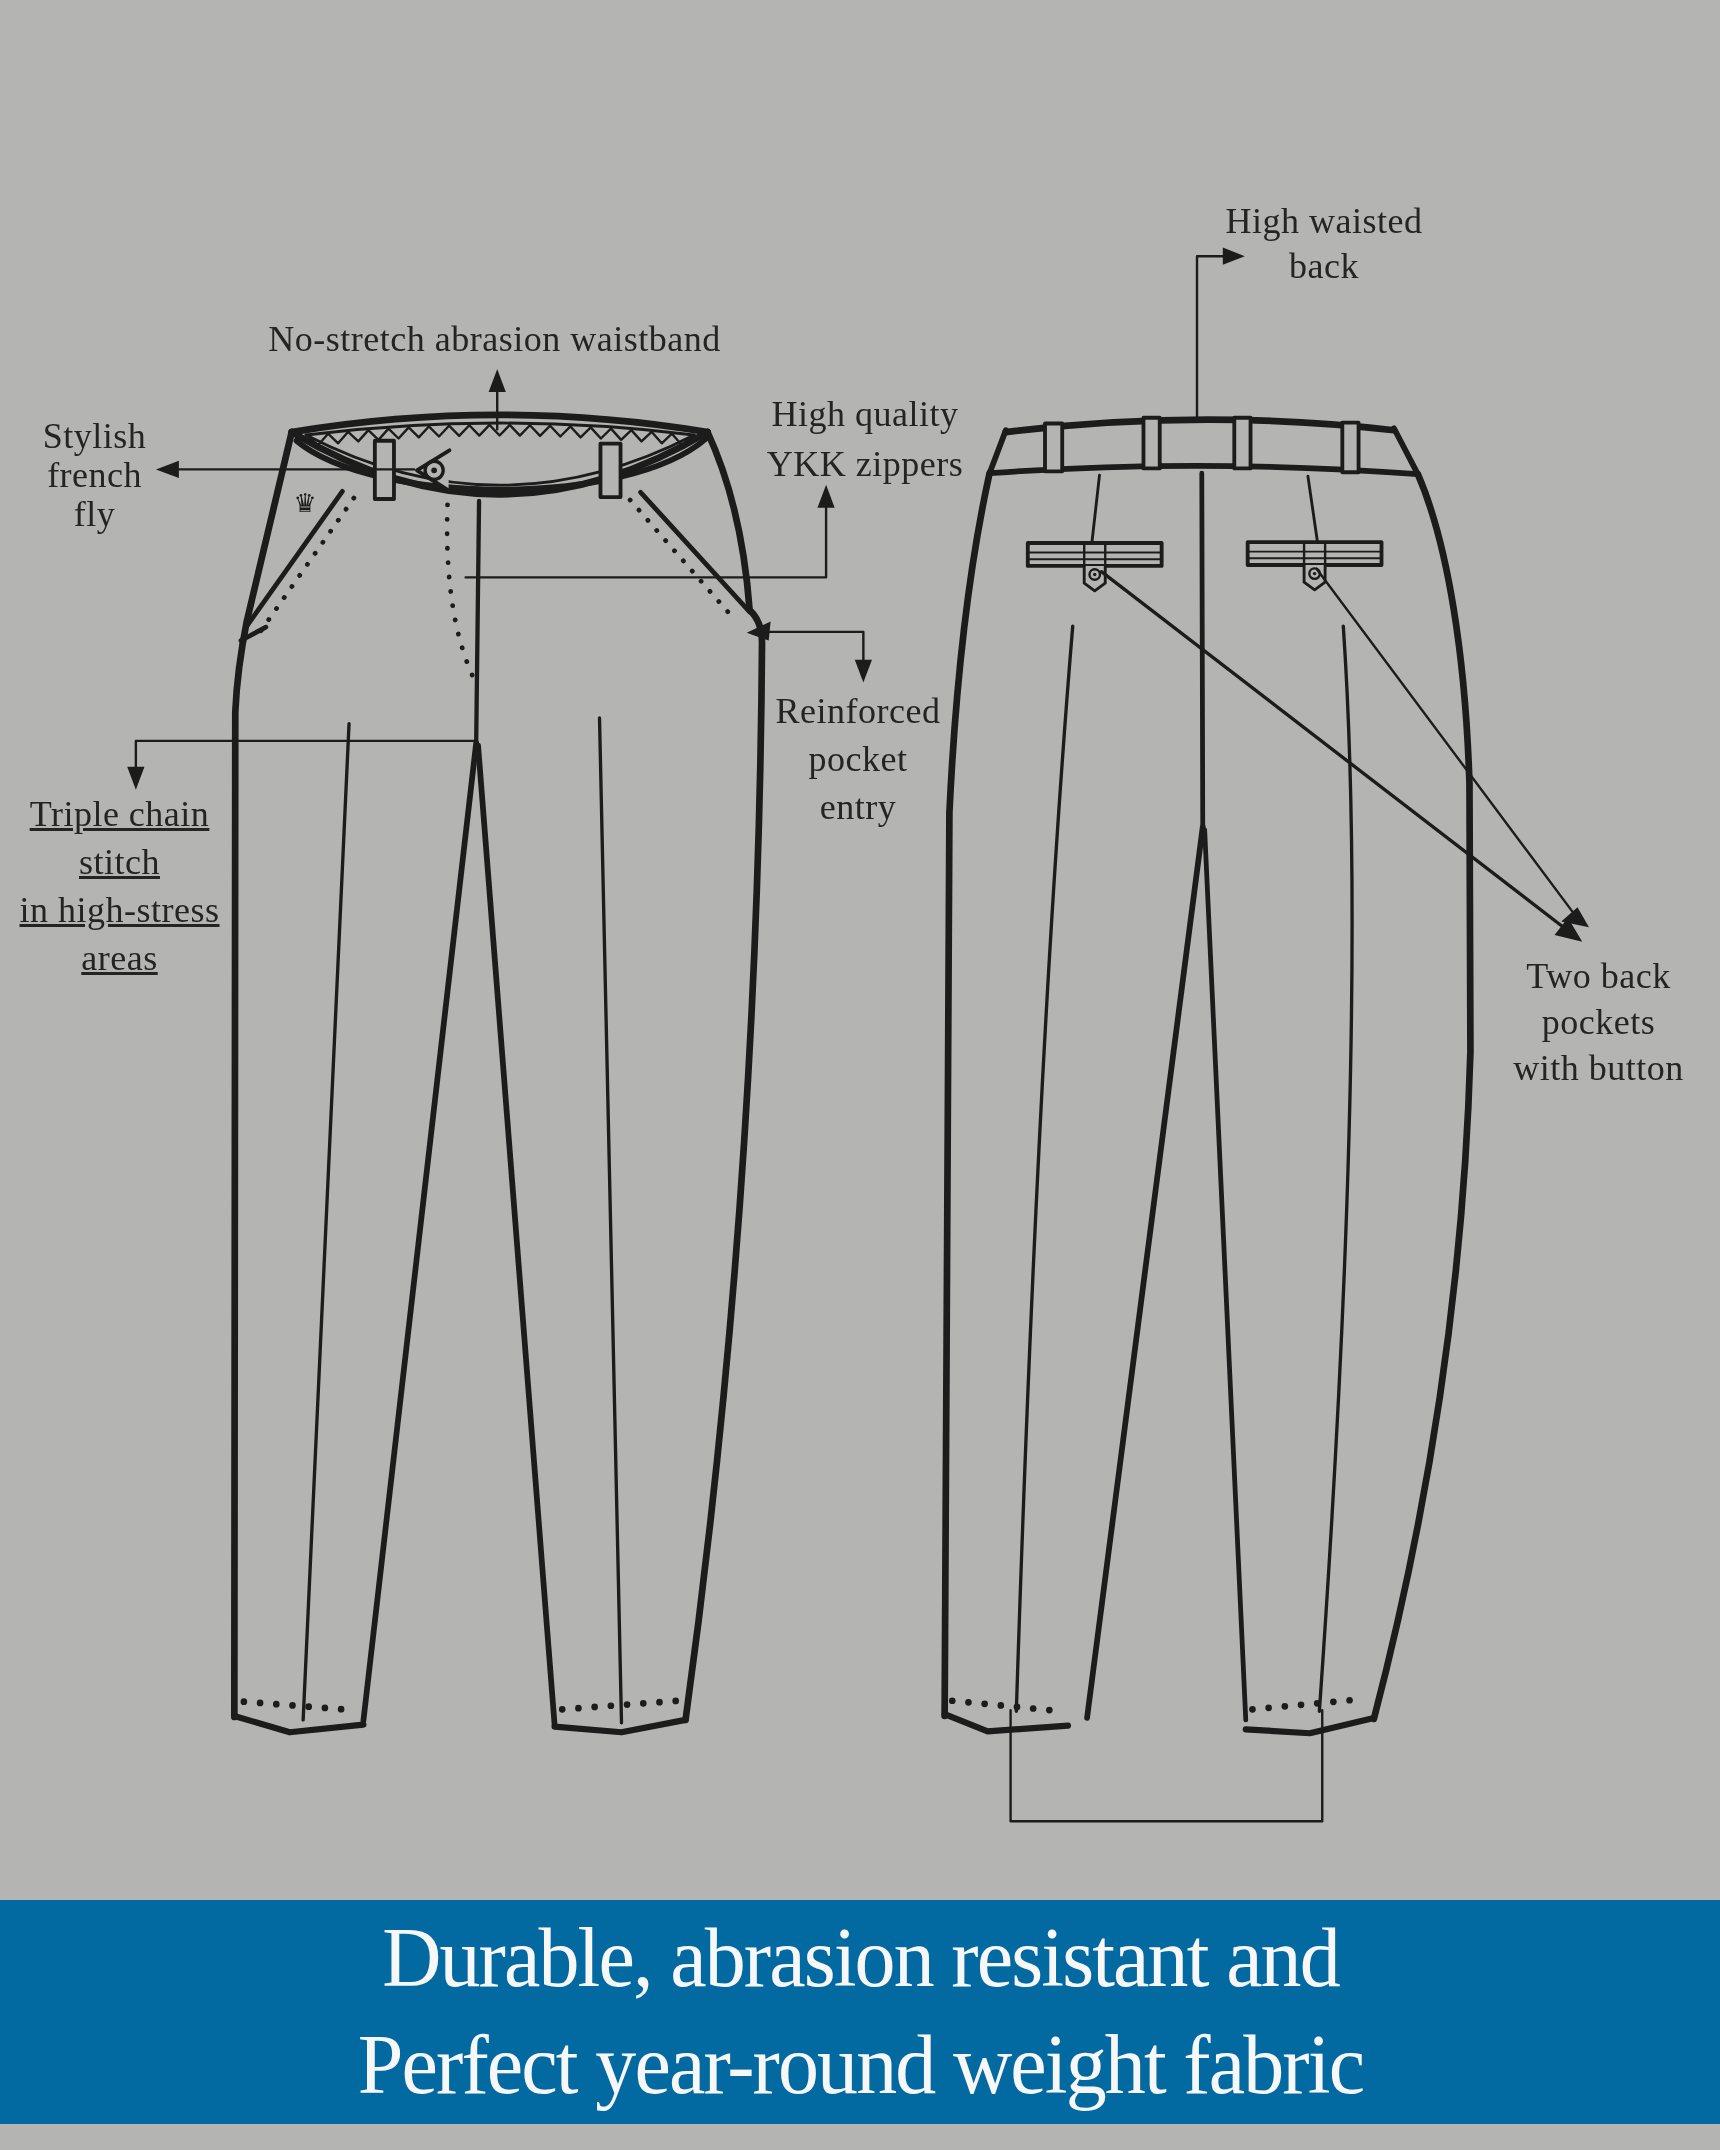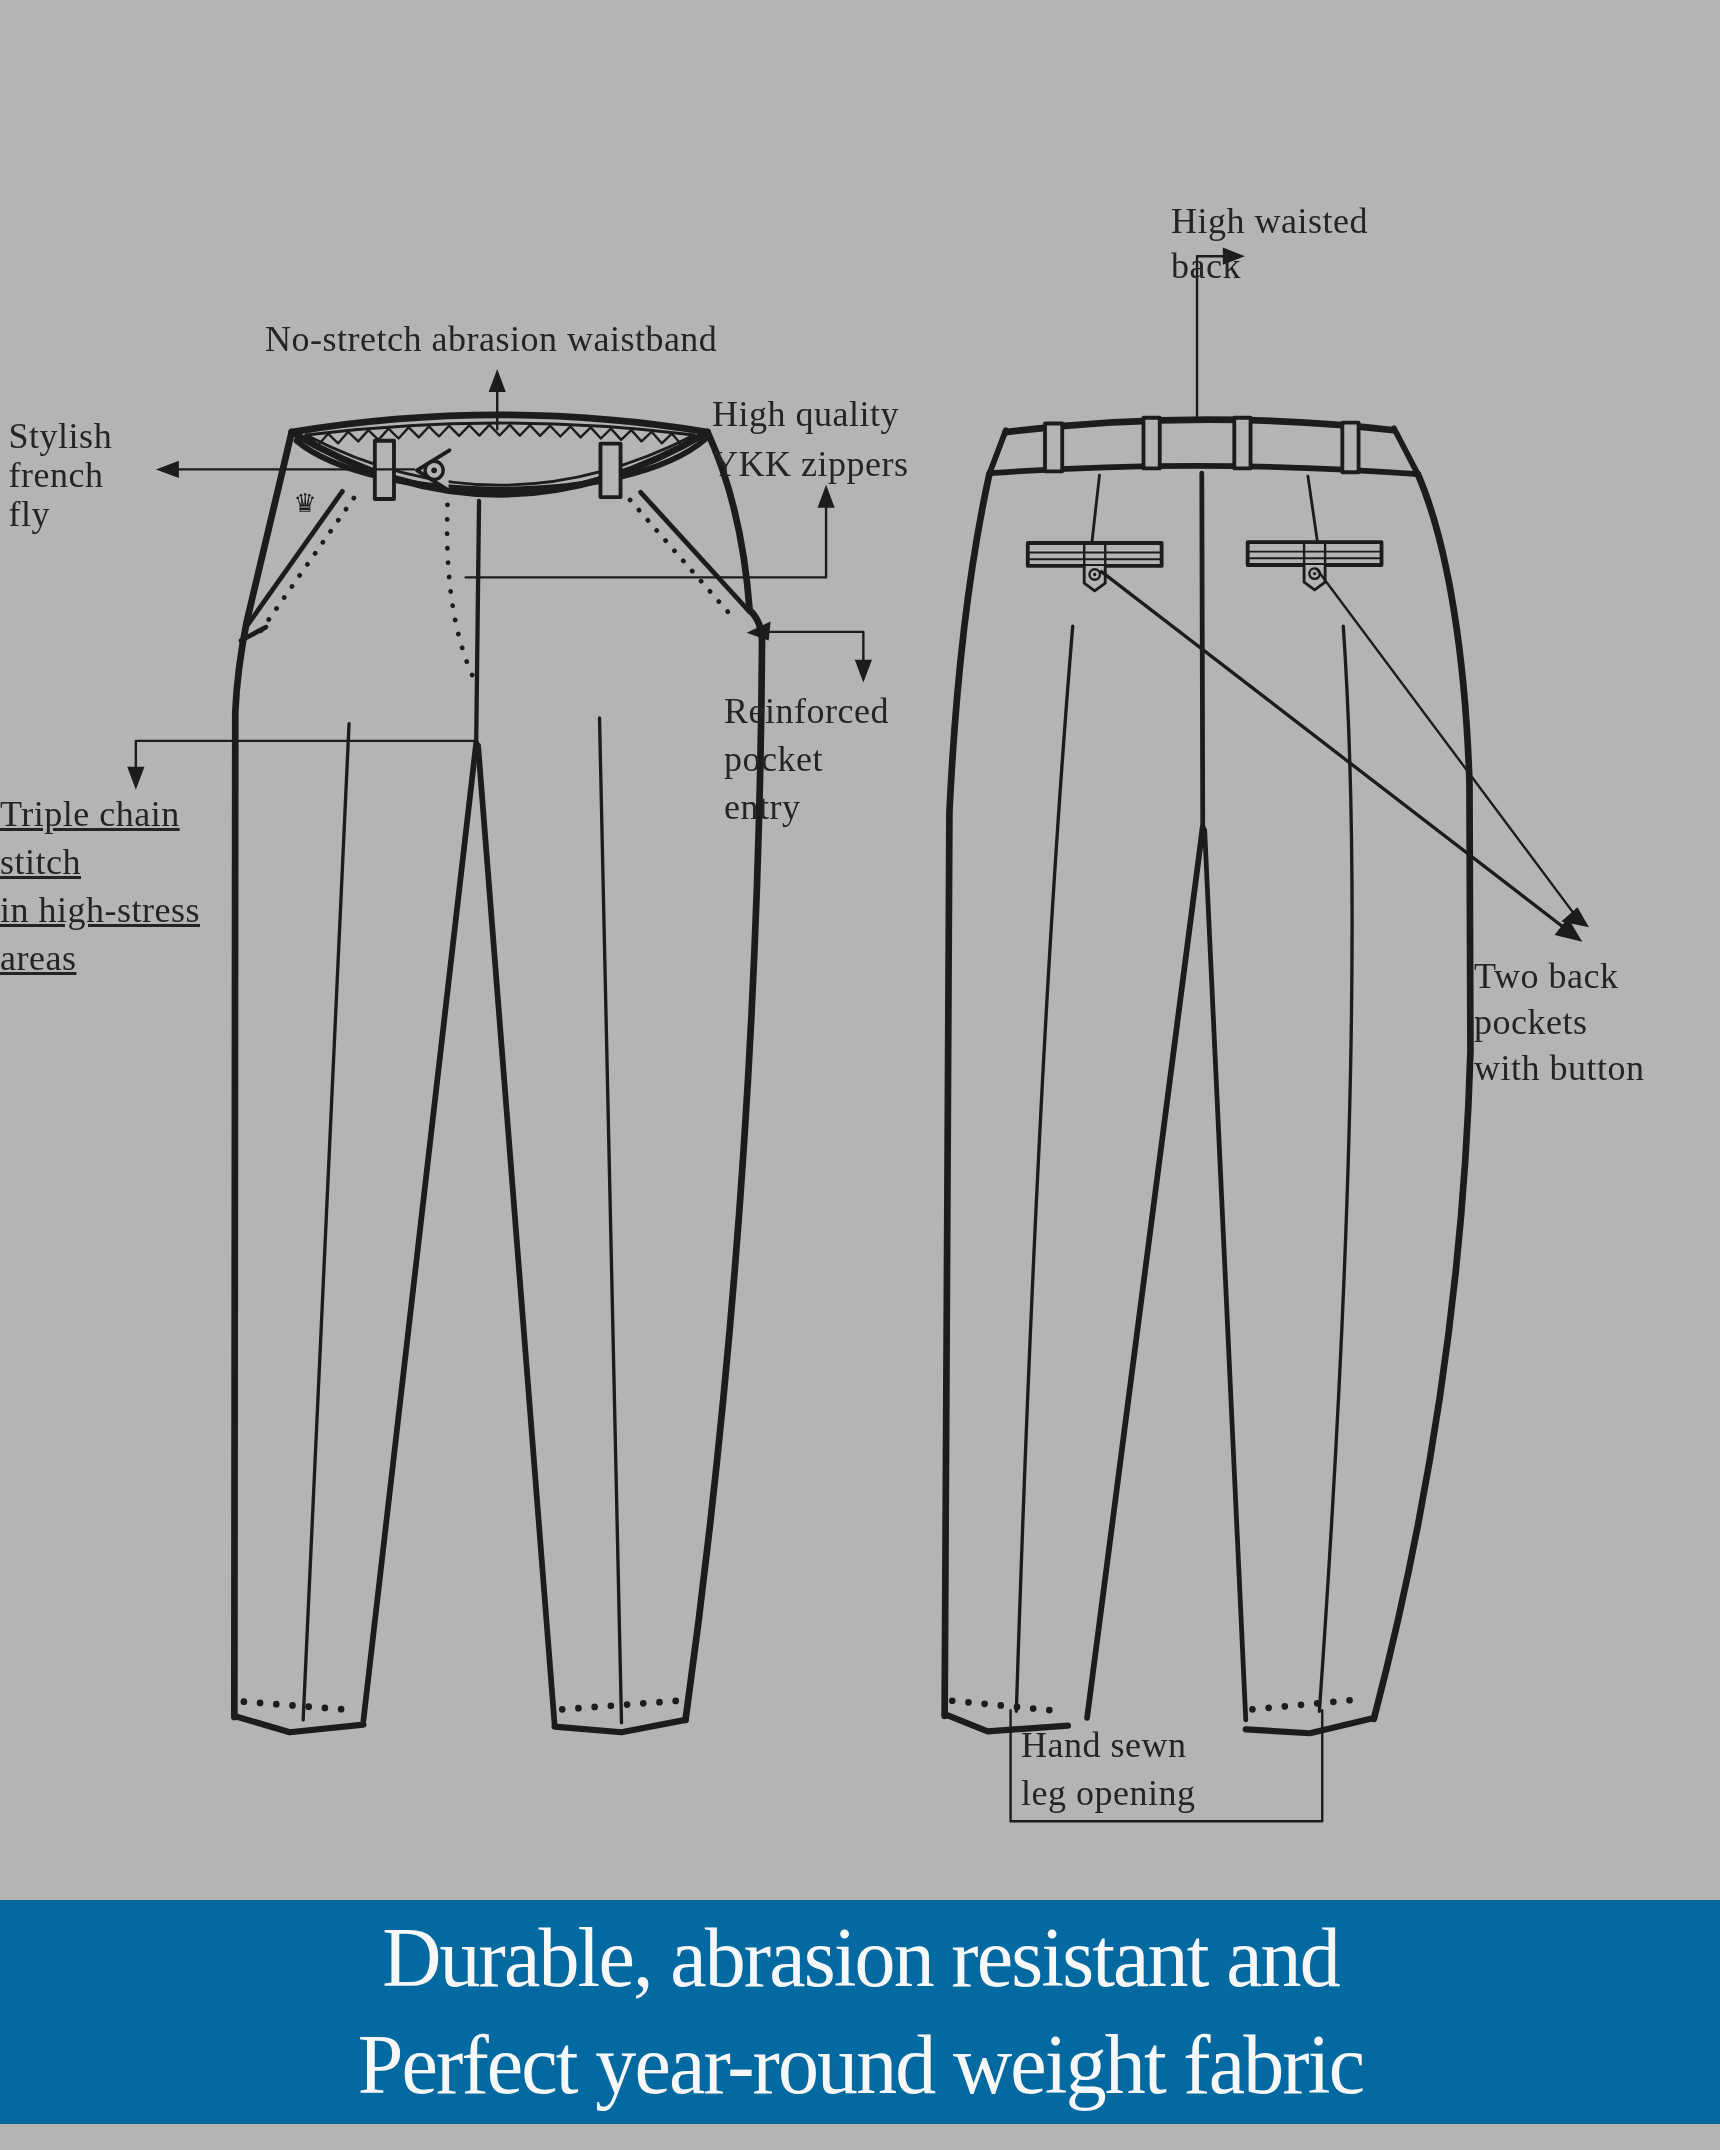--- a/index.html
+++ b/index.html
@@ -8,20 +8,21 @@
     background:#b4b4b2;
     font-family:"Liberation Serif", serif;
   }
   #stage{position:absolute;left:0;top:0;width:1721px;height:2151px;}
   svg{position:absolute;left:0;top:0;}
   .callout{
     position:absolute;
     color:#242424;
     font-size:36px;
     line-height:46px;
+    text-align:center;
     white-space:pre-line;
     letter-spacing:0.5px;
   }
   #banner{
     position:absolute;left:0;top:1900px;width:1721px;height:224px;
     background:#0369a1;
     color:#f7f7f7;
     text-align:center;
   }
   #banner .banner-line{
@@ -177,22 +178,20 @@
 
 <div class="callout" style="left:0px;top:790px;width:239px;line-height:48px;text-decoration:underline;">Triple chain
 stitch
 in high-stress
 areas</div>
 
 <div class="callout" style="left:1474px;top:953px;width:249px;line-height:46px;">Two back
 pockets
 with button</div>
 
-<div class="callout" style="left:1021px;top:1721px;width:287px;line-height:48px;">Hand sewn
-leg opening</div>
 
 <div id="banner">
   <div class="banner-inner">
     <div class="banner-line">Durable, abrasion resistant and</div>
     <div class="banner-line">Perfect year-round weight fabric</div>
   </div>
 </div>
 
 </div>
 

